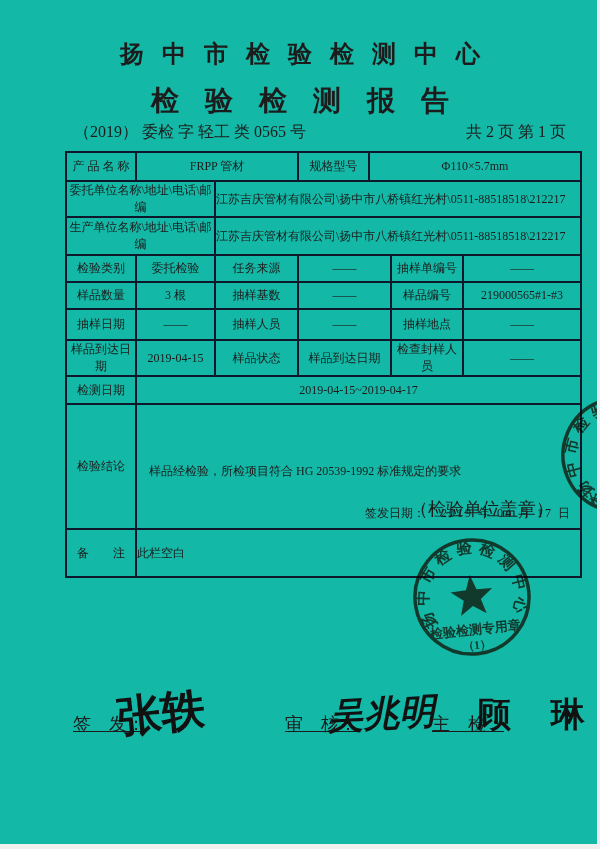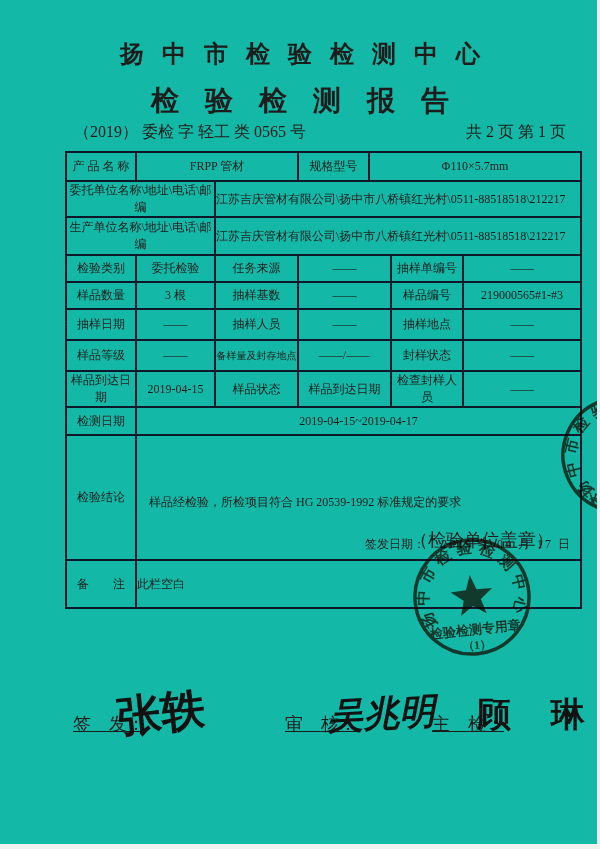--- a/index.html
+++ b/index.html
@@ -121,28 +121,20 @@
         <td>219000565#1-#3</td>
       </tr>
       <tr style="height:31px">
         <td>抽样日期</td>
         <td>——</td>
         <td>抽样人员</td>
         <td colspan="2">——</td>
         <td>抽样地点</td>
         <td>——</td>
       </tr>
-      <tr style="height:31px">
-        <td>样品等级</td>
-        <td>——</td>
-        <td class="small">备样量及封存地点</td>
-        <td colspan="2">——/——</td>
-        <td>封样状态</td>
-        <td>——</td>
-      </tr>
       <tr style="height:30px">
         <td>样品到达日期</td>
         <td>2019-04-15</td>
         <td>样品状态</td>
         <td colspan="2">样品到达日期</td>
         <td>检查封样人员</td>
         <td>——</td>
       </tr>
       <tr style="height:28px">
         <td>检测日期</td>

